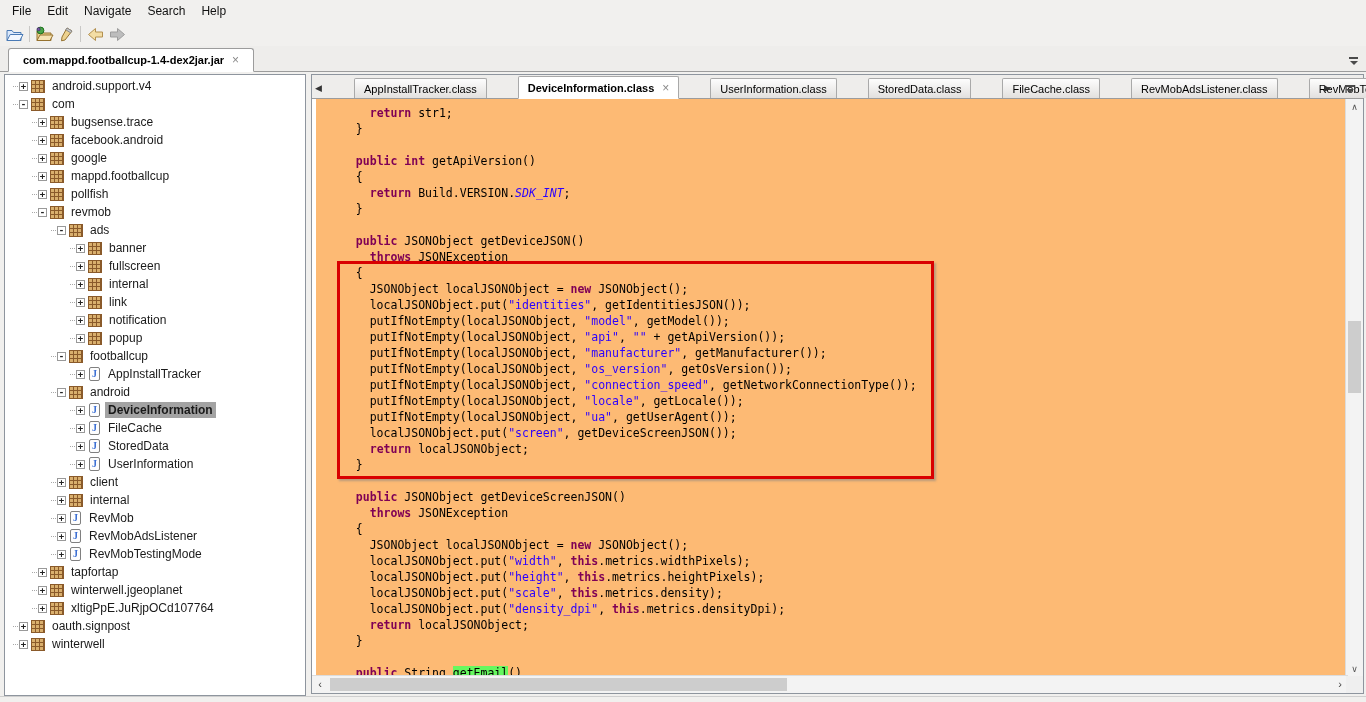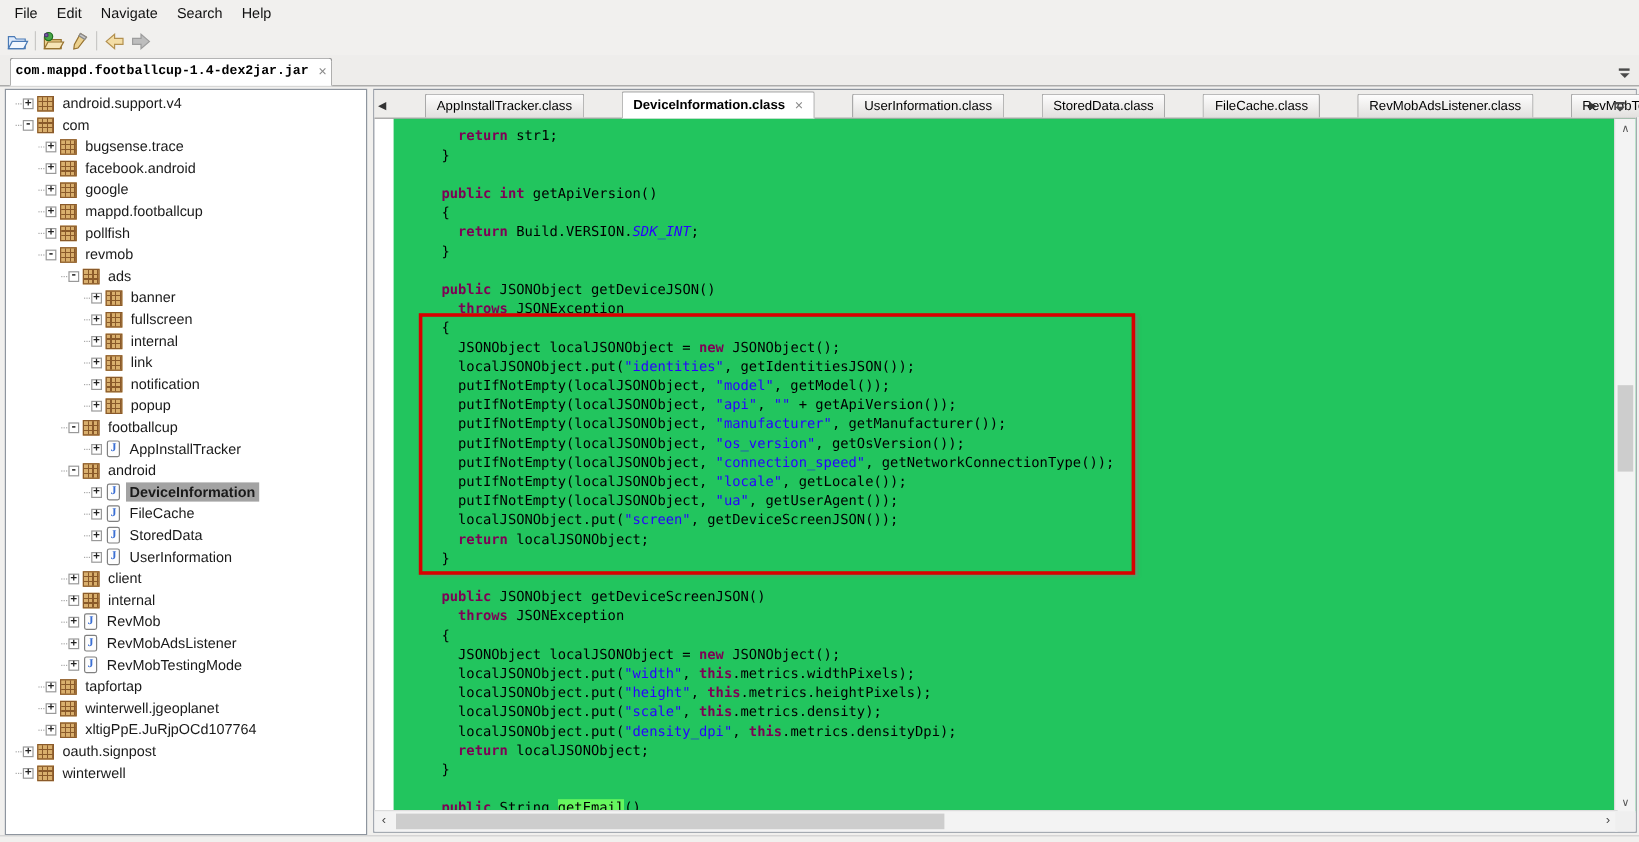--- a/index.html
+++ b/index.html
@@ -11,23 +11,23 @@
   
   #menubar{height:22px;display:flex;align-items:center;padding-left:4px;background:#f1f0ee;}
   .menu-item{font-size:12px;color:#111;padding:2px 8px;cursor:default;}
   
   #toolbar{height:24px;display:flex;align-items:center;padding-left:4px;background:#f1f0ee;}
   .tb-btn{width:22px;height:20px;display:flex;align-items:center;justify-content:center;}
   .tb-sep{width:1px;height:16px;background:#c9c8c6;margin:0 3px;}
   
   #tabrow1{height:25px;position:relative;background:#eeedeb;border-bottom:1px solid #9c9c9c;
            display:flex;align-items:flex-end;padding-left:8px;}
-  .jar-tab{height:22px;display:flex;align-items:center;padding:0 4px;background:#fff;
+  .jar-tab{height:22px;display:flex;align-items:center;padding:0 14px;background:#fff;
            border:1px solid #9c9c9c;border-bottom:1px solid #fff;border-radius:3px 3px 0 0;
-           font-weight:bold;font-size:11px;color:#000;margin-bottom:-1px;font-family:Liberation Mono, monospace;}
+           font-weight:bold;font-size:11px;color:#000;margin-bottom:-1px;}
   .tab-close{margin-left:8px;color:#8a8a8a;font-size:12px;line-height:10px;font-weight:normal;}
   .list-icon{display:inline-block;width:9px;}
   .list-icon .bar{display:block;height:2px;background:#4a4a4a;margin-bottom:2px;}
   .list-icon .tri{display:block;width:0;height:0;margin:0 auto;
        border-left:4px solid transparent;border-right:4px solid transparent;border-top:4px solid #4a4a4a;}
   #tabrow1-list{position:absolute;right:8px;bottom:6px;}
   
   #tree-panel{position:absolute;left:4px;top:74px;width:300px;height:620px;background:#fff;
               border:1px solid #8e959e;overflow:hidden;}
   #editor-panel{position:absolute;left:311px;top:74px;width:1053px;height:620px;background:#fff;
@@ -52,21 +52,21 @@
                align-items:flex-end;padding-left:14px;position:relative;}
   .ed-tab{height:19px;padding:0 9px;font-size:11px;color:#000;display:flex;align-items:center;
           background:linear-gradient(#fdfdfd,#e2e0de);border:1px solid #a9a9a9;border-bottom:none;
           margin-right:3px;border-radius:2px 2px 0 0;white-space:nowrap;margin-left:28px;}
   .ed-tab.active{background:#fff;font-weight:bold;height:21px;margin-bottom:-1px;border-bottom:1px solid #fff;}
   .tab-arrow{position:absolute;bottom:5px;font-size:9px;color:#333;}
   #ed-scroll-left{left:3px;}
   #ed-scroll-right{right:32px;}
   #ed-tab-list{position:absolute;right:9px;bottom:5px;}
   
-  #code-area{position:absolute;top:24px;left:16px;width:1035px;height:578px;overflow:hidden;background:#22c55e;}
+  #code-area{position:absolute;top:24px;left:4px;width:1035px;height:578px;overflow:hidden;background:#fdba74;}
   #code-lines{position:absolute;top:6px;left:26px;font:11.5px/16px "DejaVu Sans Mono",monospace;
               white-space:pre;color:#000;}
   .cl{height:16px;}
   .c-k{color:var(--kw,#7f0055);font-weight:bold;}
   .c-s{color:var(--str,#2a00ff);}
   .c-f{color:var(--str,#2a00ff);font-style:italic;}
   .c-m{}
   .c-hl{background:var(--hl,#66f75f);}
   #annotation-box{position:absolute;left:21px;top:162px;width:597px;height:218px;
        border:3px solid var(--ann,#d90000);box-sizing:border-box;

